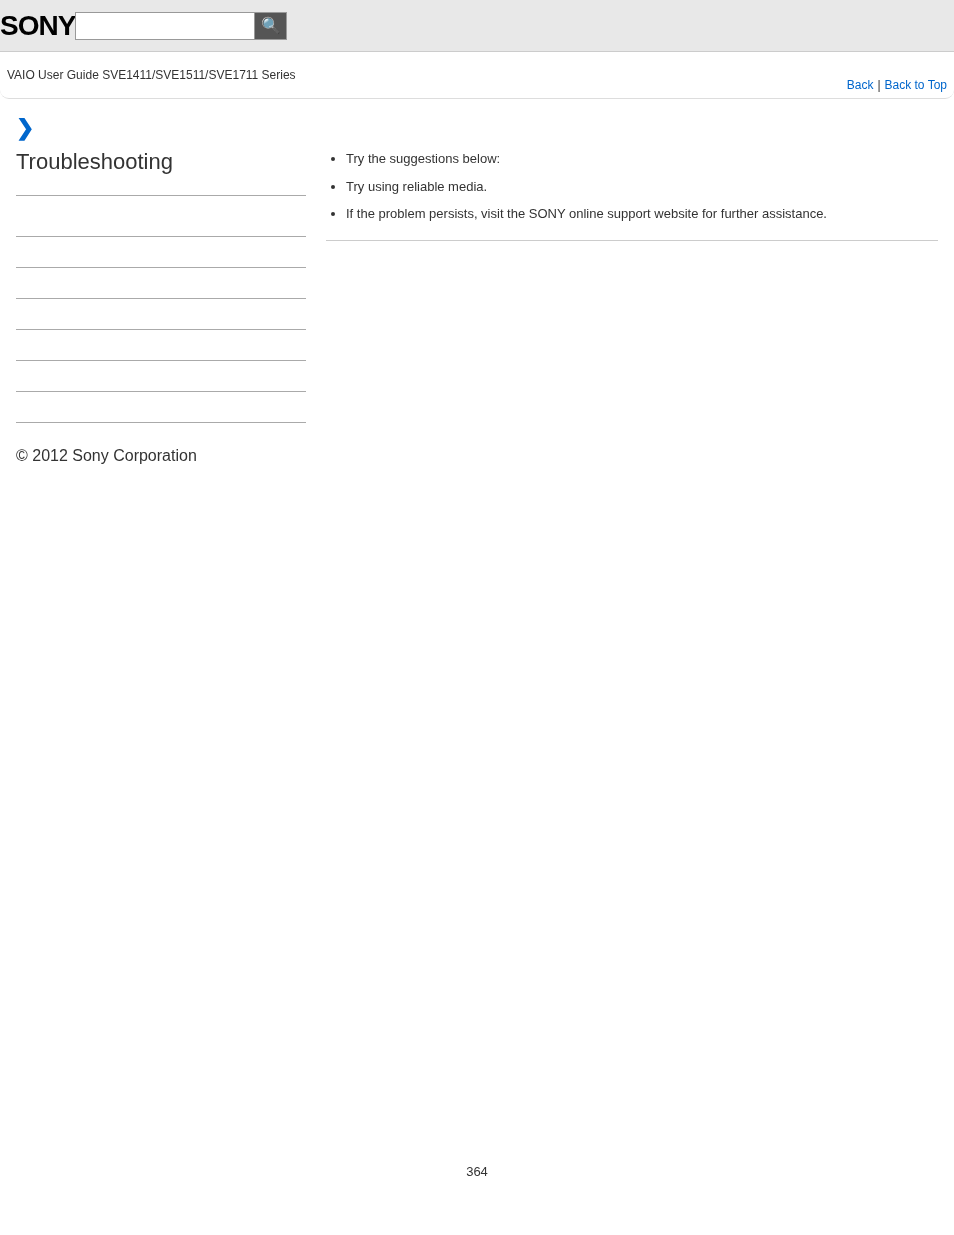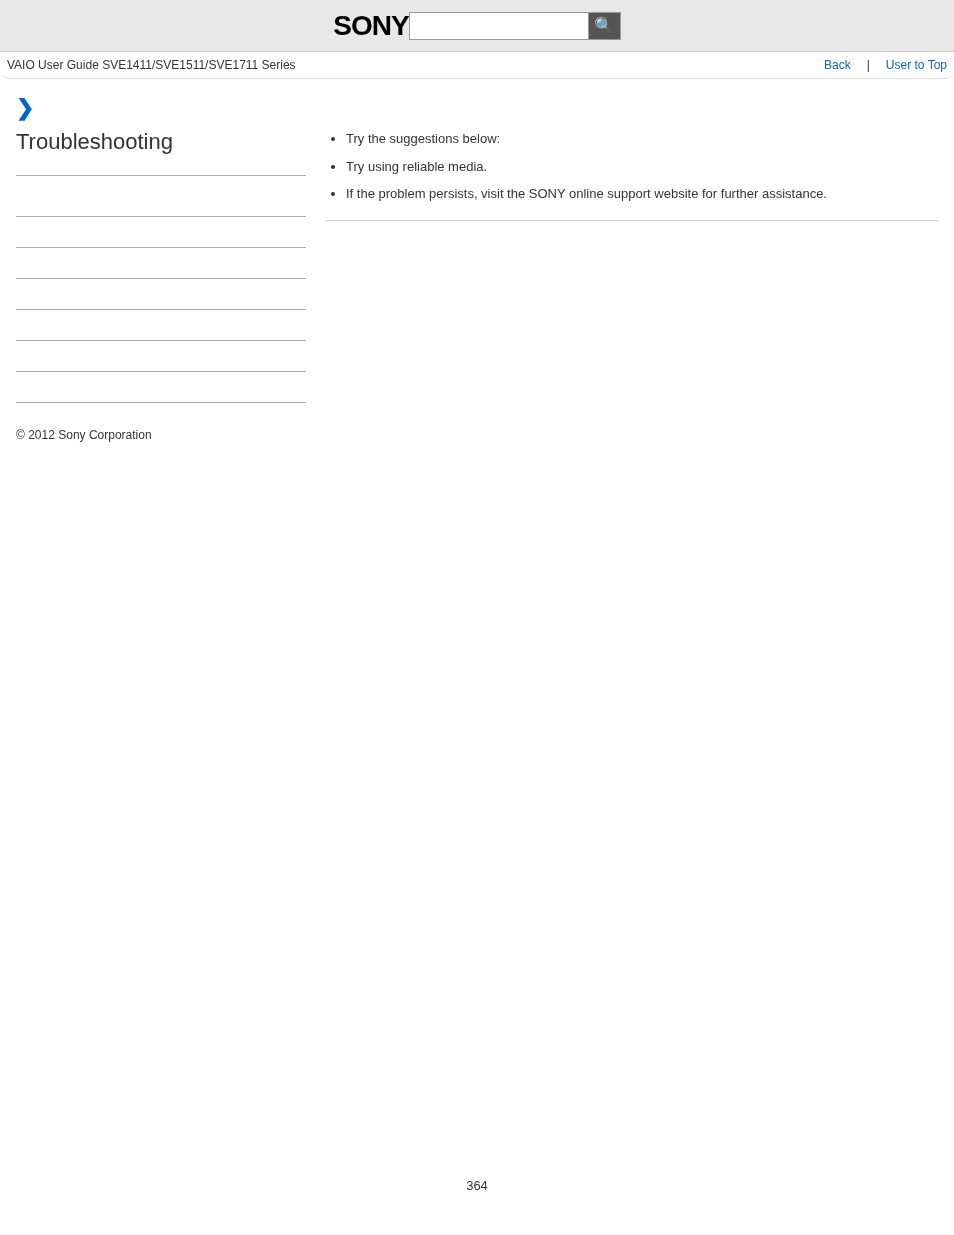--- a/index.html
+++ b/index.html
@@ -9,24 +9,24 @@
       font-size: 13px;
       color: #333;
       background: #fff;
       width: 954px;
       min-height: 1235px;
     }
 
     
     .header {
       background: #e8e8e8;
-      padding: 10px 12px;
-      display: flex;
-      align-items: center;
-      justify-content: center;
+      padding: 10px 0;
+      display: flex;
+      align-items: center;
+      justify-content: flex-start;
       border-bottom: 1px solid #ccc;
       height: 52px;
     }
 
     .sony-logo {
       font-size: 28px;
       font-weight: bold;
       letter-spacing: -1px;
       color: #000;
       font-family: 'Arial Black', Arial, sans-serif;
@@ -74,22 +74,23 @@
       border-radius: 9px;
     }
 
     .guide-title {
       color: #333;
       font-size: 12px;
     }
 
     .nav-links {
       display: flex;
-      gap: 16px;
-      align-items: center;
+      gap: 4px;
+      align-items: center;
+      margin-top: 20px;
     }
 
     .nav-link {
       color: #0066cc;
       text-decoration: none;
       cursor: pointer;
     }
 
     .nav-separator {
       color: #333;
@@ -201,32 +202,32 @@
       vertical-align: middle;
       margin: 0 4px;
     }
 
     
     .footer {
       padding: 24px 16px 16px 16px;
     }
 
     .copyright {
-      font-size: 12px;
+      font-size: 16px;
       color: #333;
     }
 
     
     .page-number {
       text-align: center;
       padding: 20px;
       font-size: 13px;
       color: #333;
       position: absolute;
-      bottom: 22px;
+      bottom: 36px;
       left: 50%;
       transform: translateX(-50%);
     }
 
     .page-wrapper {
       position: relative;
       min-height: 1235px;
     }
   </style>
 </head>
@@ -243,21 +244,21 @@
       </div>
     </div>
   </div>
 
   <div class="nav-bar">
     <span class="guide-title">VAIO User Guide SVE1411/SVE1511/SVE1711 Series</span>
     <div class="nav-links">
       <a class="nav-link">Back</a>
       <span class="nav-separator"> | </span>
       <a class="nav-link">
-        <span>User to Top</span>
+        <span>Back to Top</span>
       </a>
     </div>
   </div>
 
   <div class="breadcrumb-area">
     <span class="breadcrumb-arrow">❯</span>
   </div>
 
   <div class="main-content">
 

